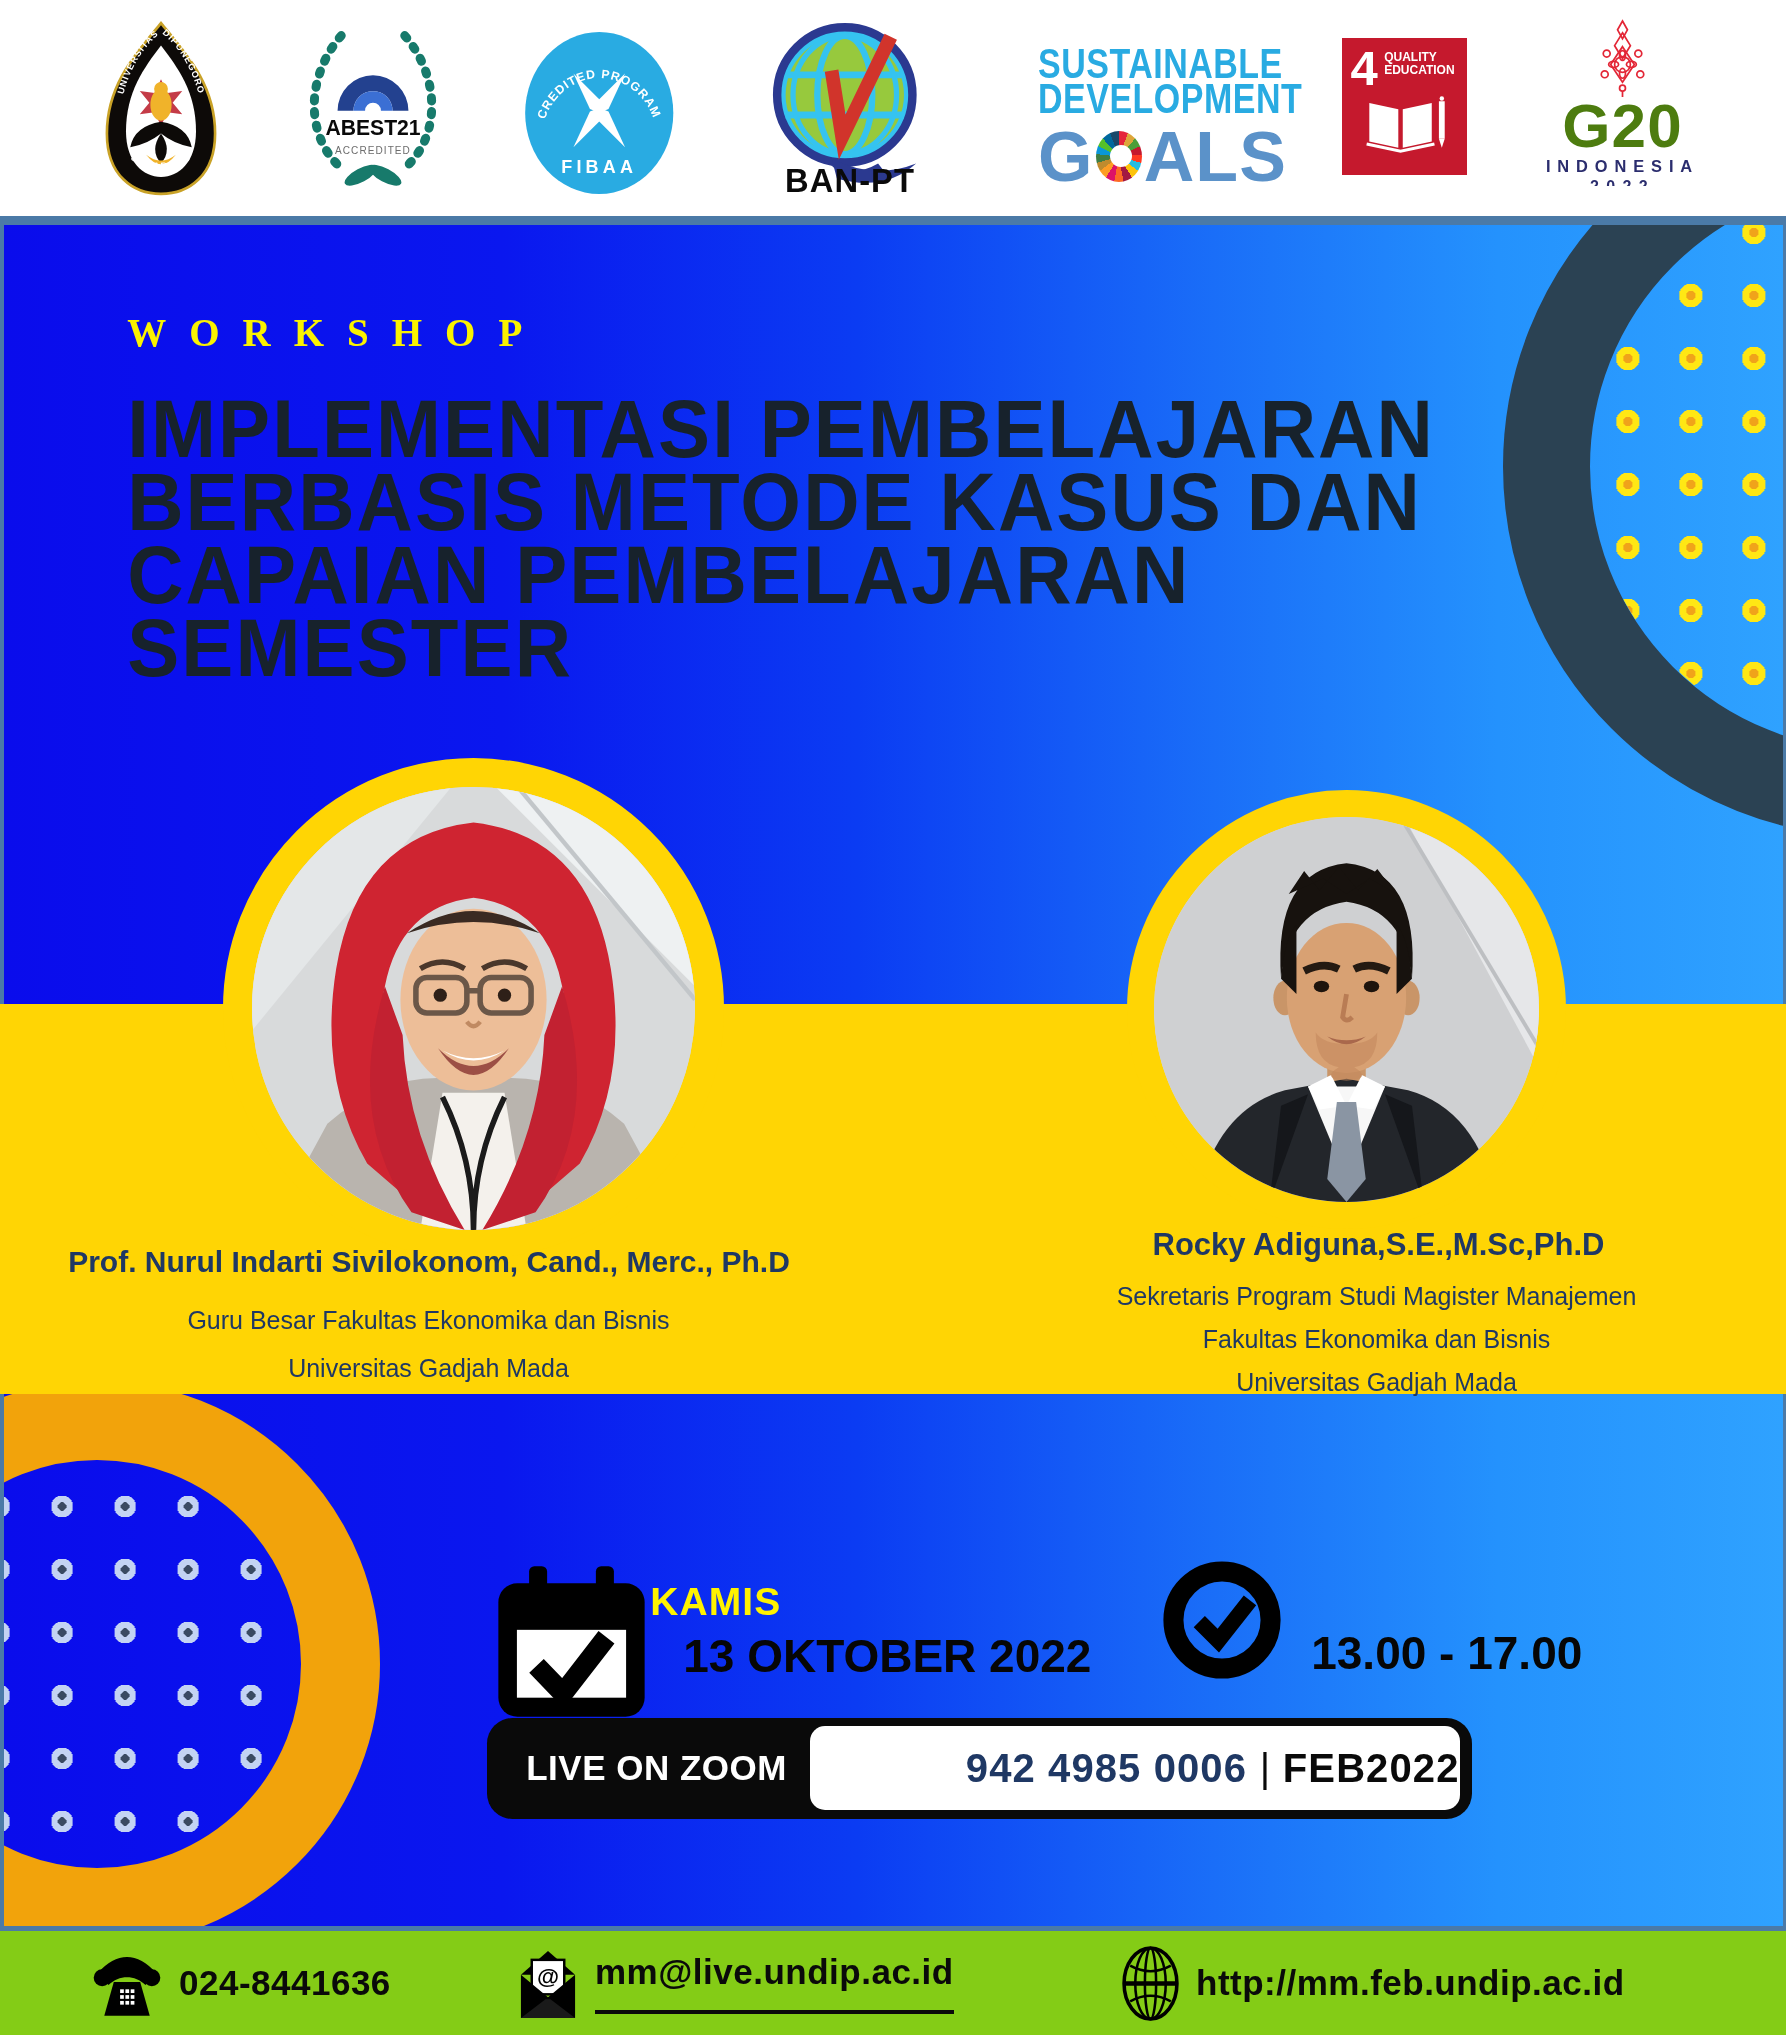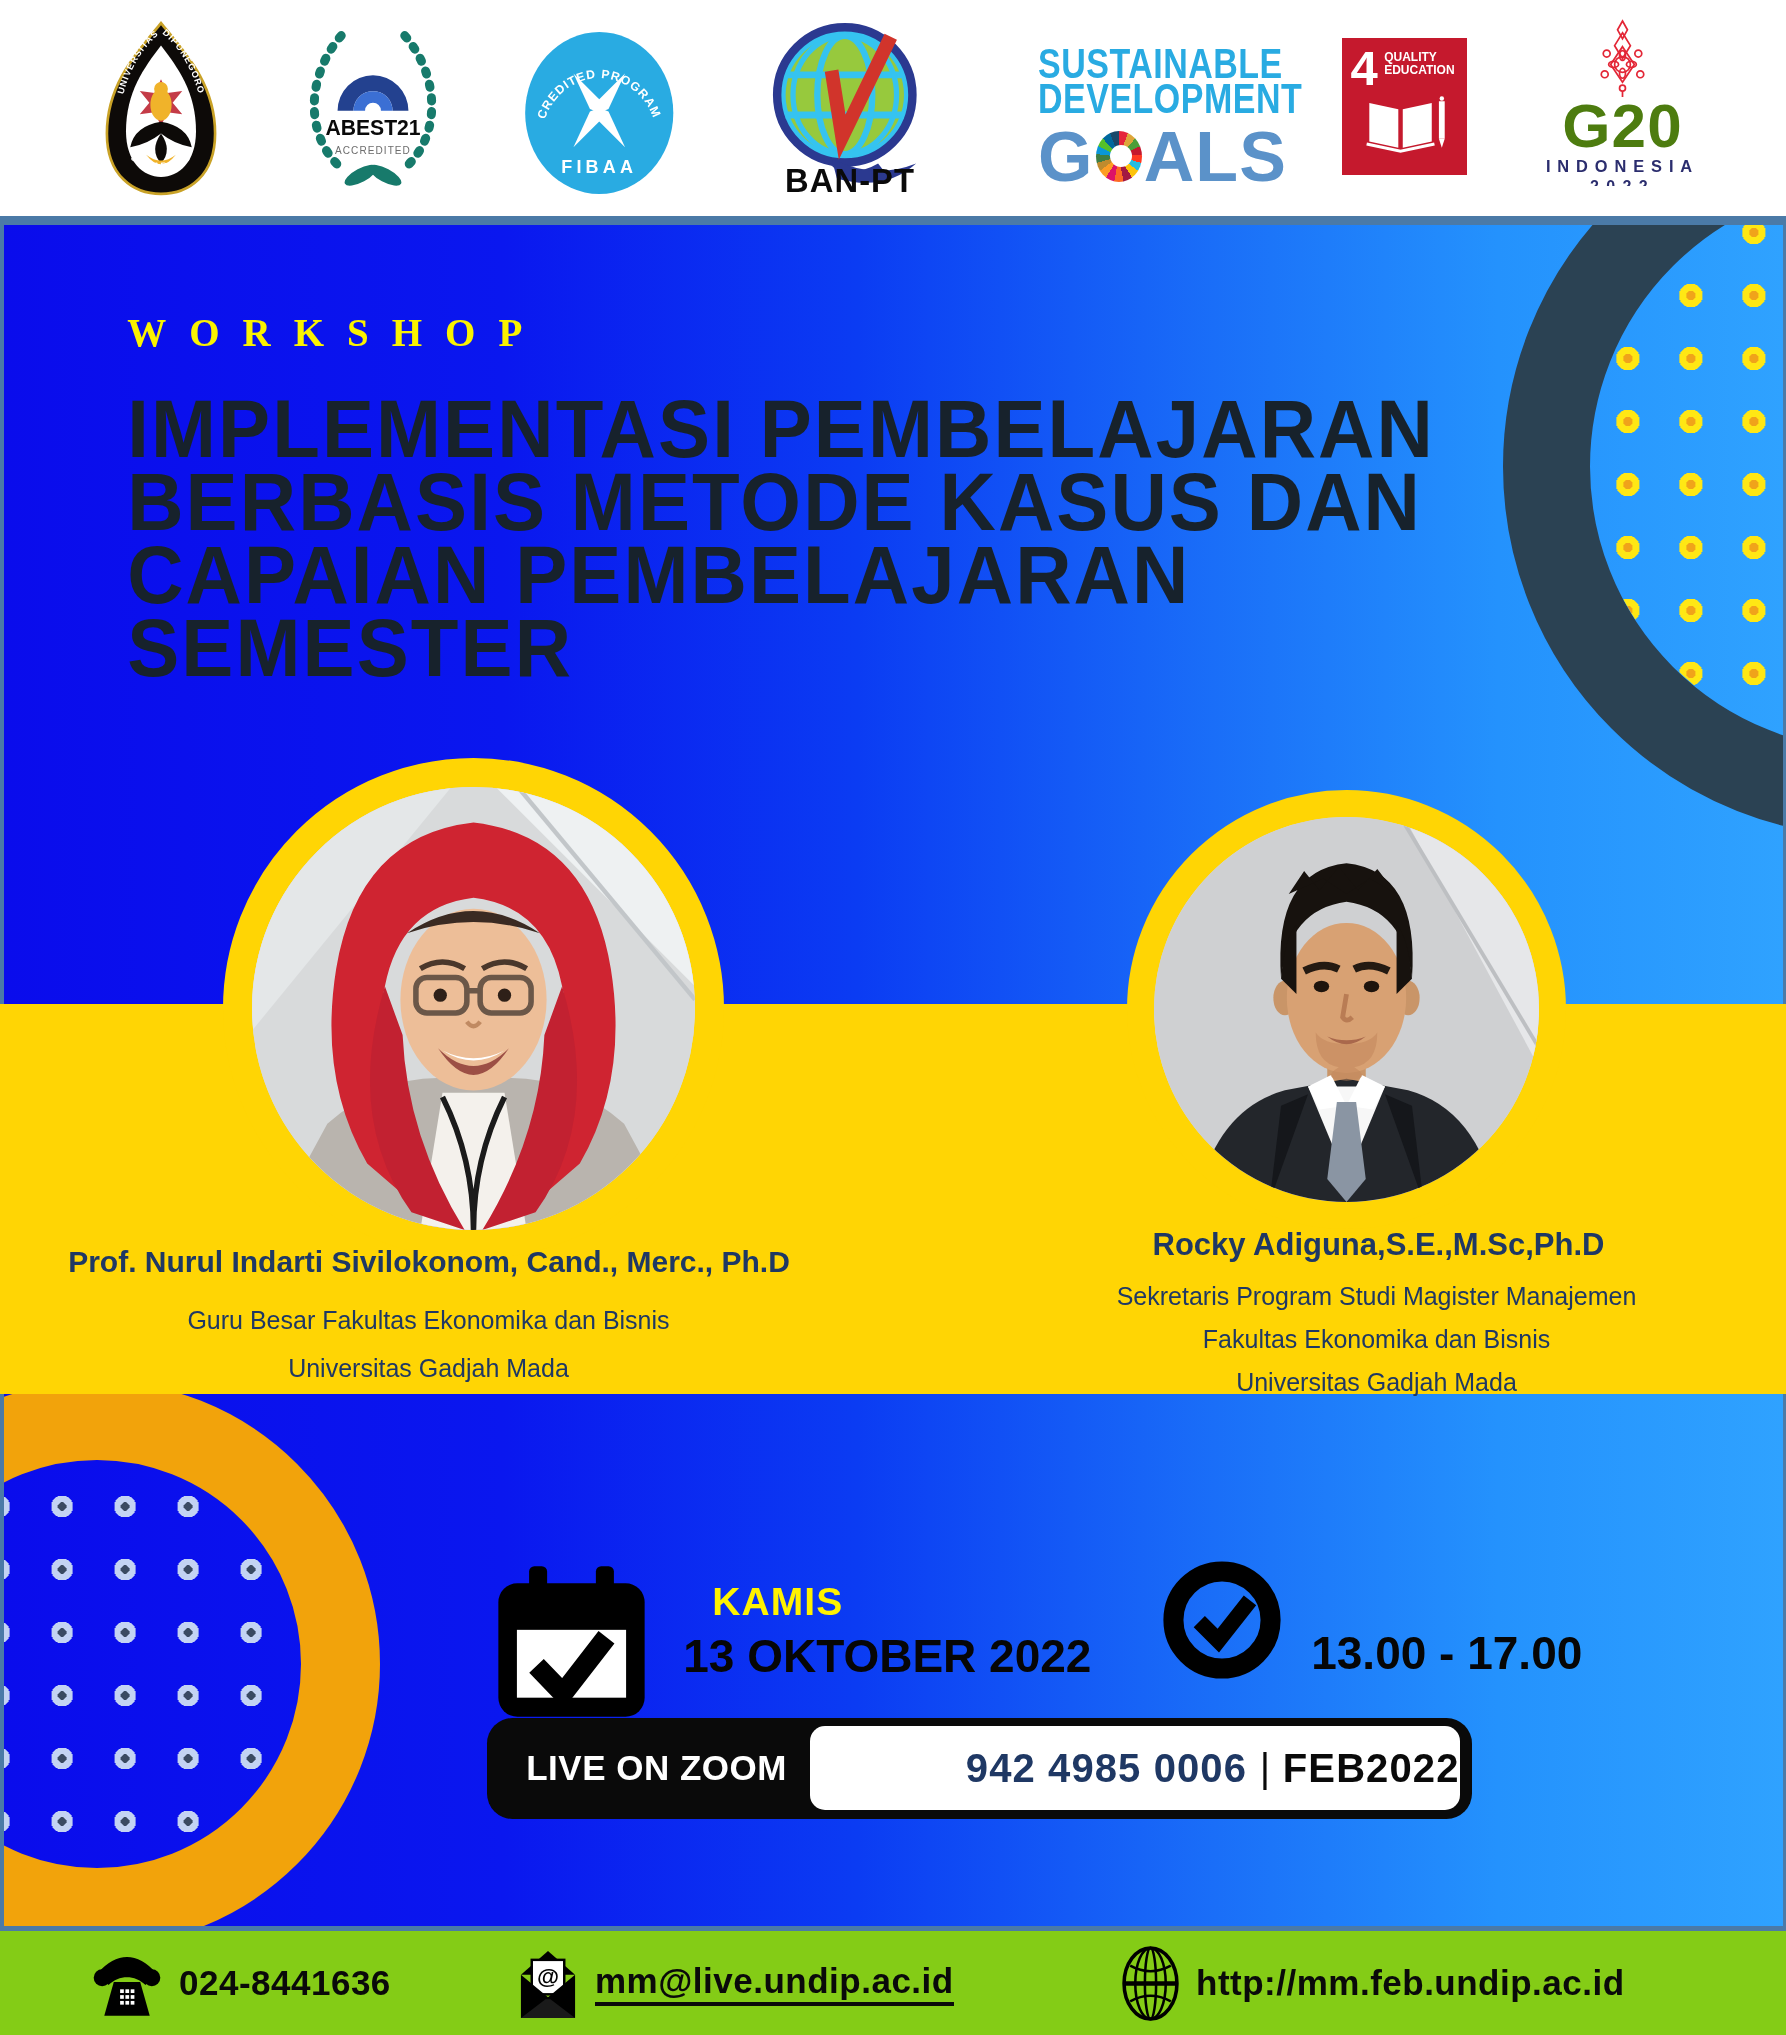--- a/index.html
+++ b/index.html
@@ -53,21 +53,21 @@
      background-size:63px 63px;background-position:10.6px 15px;}
 
   
   .eyebrow{position:absolute;left:123px;top:85px;font-size:39px;font-weight:bold;
            letter-spacing:23px;color:#faf200;font-family:Liberation Serif, serif;}
   .hero-title{position:absolute;left:123px;top:168px;width:1461px;color:#17222c;
       font-weight:bold;font-size:78px;line-height:70px;letter-spacing:2.1px;transform:scaleY(1.04);transform-origin:top left;}
 
   
   .cal-icon{position:absolute;left:488px;top:1337px;width:159px;height:159px;}
-  .day{position:absolute;left:708px;top:1355px;font-size:39px;font-weight:bold;color:#fff200;letter-spacing:1.1px;}
+  .day{position:absolute;left:646px;top:1355px;font-size:39px;font-weight:bold;color:#fff200;letter-spacing:1.1px;}
   .date{position:absolute;left:679px;top:1404px;font-size:46px;font-weight:bold;color:#060606;}
   .clock-icon{position:absolute;left:1152px;top:1329px;width:132px;height:132px;}
   .time{position:absolute;left:1307px;top:1401px;font-size:46px;font-weight:bold;color:#060606;}
 
   
   .zoom-pill{position:absolute;left:483px;top:1493px;width:985px;height:101px;background:#0a0a0a;
              border-radius:25.4px;display:flex;align-items:center;}
   .zoom-label{margin-left:39px;color:#ffffff;font-weight:bold;font-size:35px;letter-spacing:0.5px;}
   .zoom-box{position:absolute;right:12.7px;top:8.5px;bottom:8.5px;width:650px;background:#ffffff;
             border-radius:15px;display:flex;align-items:center;justify-content:flex-end;gap:12.7px;}
@@ -88,21 +88,21 @@
   .s2-name{left:1032px;top:1227px;width:693px;font-size:31px;font-weight:bold;}
   .s2-roles{left:969px;top:1275px;width:815px;font-size:25px;line-height:43px;font-weight:500;}
 
   
   .bottom-band{position:absolute;left:0;top:1931px;width:1787px;height:104px;background:#84cc16;z-index:4;}
   .contact-item{position:absolute;display:flex;align-items:center;gap:15px;height:104px;}
   .contact-phone{left:90px;}
   .contact-mail{left:516px;}
   .contact-web{left:1120px;}
   .contact-text{font-size:35px;font-weight:bold;color:#0a0a0a;letter-spacing:0.5px;}
-  .contact-text.underline{border-bottom:4.8px solid #0a0a0a;padding-bottom:1px;}
+  .contact-text.underline{border-bottom:4.8px solid #0a0a0a;padding-bottom:18px;}
 </style>
 </head>
 <body>
 
 <div class="poster">
 
   <header class="top-band">
 
     <div class="logo logo-undip">
       <svg viewBox="0 0 240 330" width="132" height="175">

